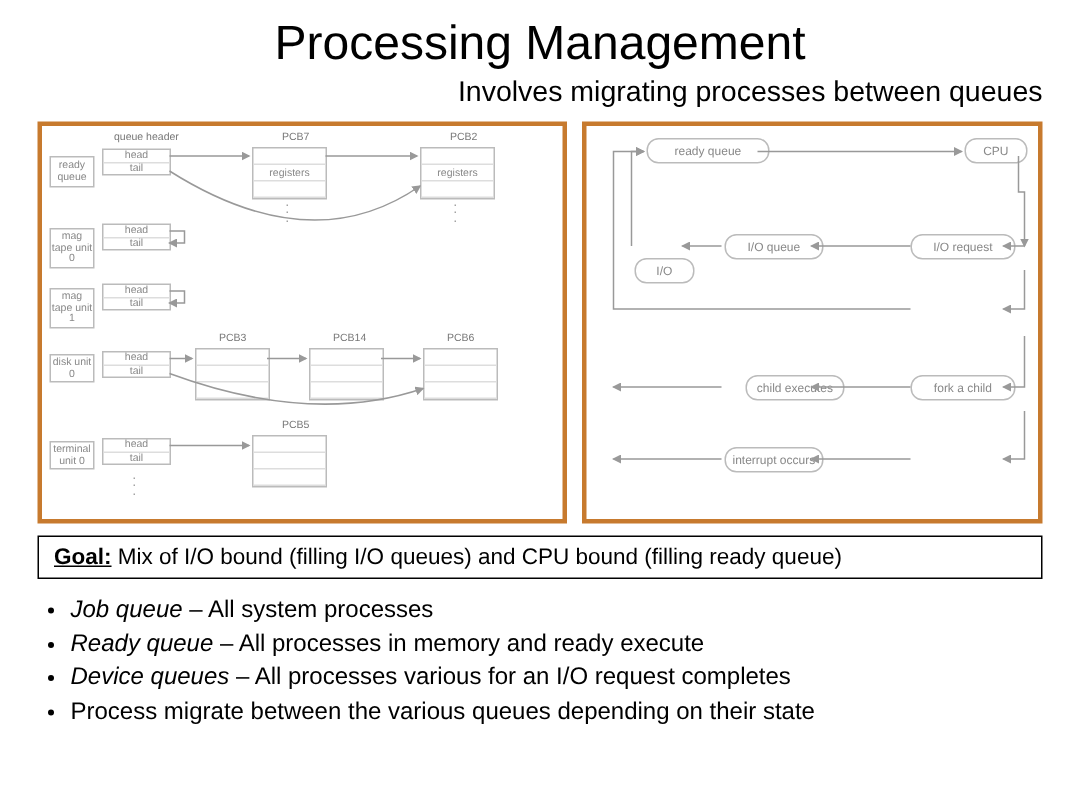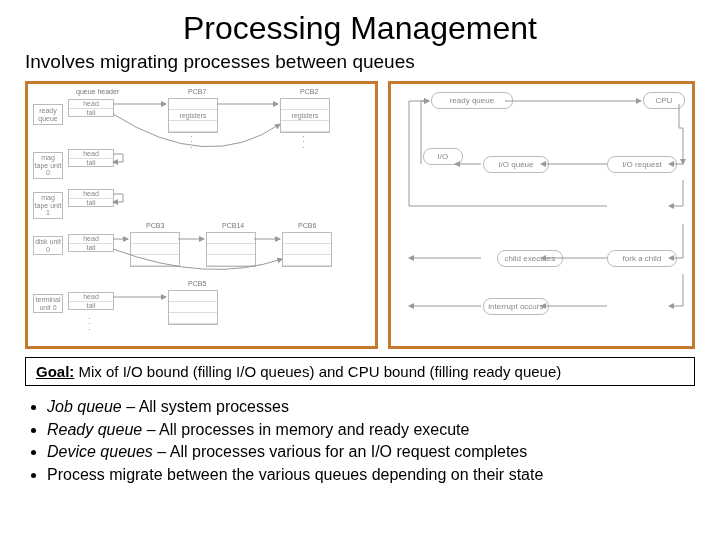--- a/index.html
+++ b/index.html
@@ -1,17 +1,17 @@
 <!DOCTYPE html>
 <html><head>
 <meta charset="utf-8">
 <style>
 body{margin:0;padding:10px 25px;width:720px;height:540px;box-sizing:border-box;font-family:Arial,sans-serif;background:#fff;color:#000}
 h1{font-size:32px;margin:0 0 4px;text-align:center;font-weight:400}
-.subtitle{font-size:19px;text-align:left;margin:0 0 8px}
+.subtitle{font-size:19px;text-align:right;margin:0 0 8px}
 .diagrams{display:flex;gap:10px;margin-bottom:8px}
 .panel{border:3px solid #c77a2e;position:relative;background:#fff}
 .panel-left{width:348px;height:262px}
 .panel-right{width:302px;height:262px}
 .goal-box{border:1px solid #000;padding:5px 10px;font-size:15px;margin:6px 0 10px}
 .goal-box b{text-decoration:underline}
 ul.bullets{margin:0;padding-left:22px;font-size:16px;line-height:1.35}
 ul.bullets li{margin-bottom:1px}
 ul.bullets i{font-style:italic}
 .mini{position:absolute;font-size:7px;color:#777;font-family:Arial}
@@ -159,21 +159,21 @@
         <path d="M85 213 H138"></path>
       </g>
     </svg>
 
   </div>
 
   <div class="panel panel-right">
     <div class="rbox" style="left:40px;top:8px;width:72px">ready queue</div>
     <div class="rbox" style="left:252px;top:8px;width:32px">CPU</div>
 
-    <div class="rbox" style="left:32px;top:64px;width:30px">I/O</div>
+    <div class="rbox" style="left:32px;top:88px;width:30px">I/O</div>
     <div class="rbox" style="left:92px;top:72px;width:56px">I/O queue</div>
     <div class="rbox" style="left:216px;top:72px;width:60px">I/O request</div>
 
 
     <div class="rbox" style="left:106px;top:166px;width:56px">child executes</div>
     <div class="rbox" style="left:216px;top:166px;width:60px">fork a child</div>
 
     <div class="rbox" style="left:92px;top:214px;width:56px">interrupt occurs</div>
 
     <svg class="overlay" width="302" height="262">

